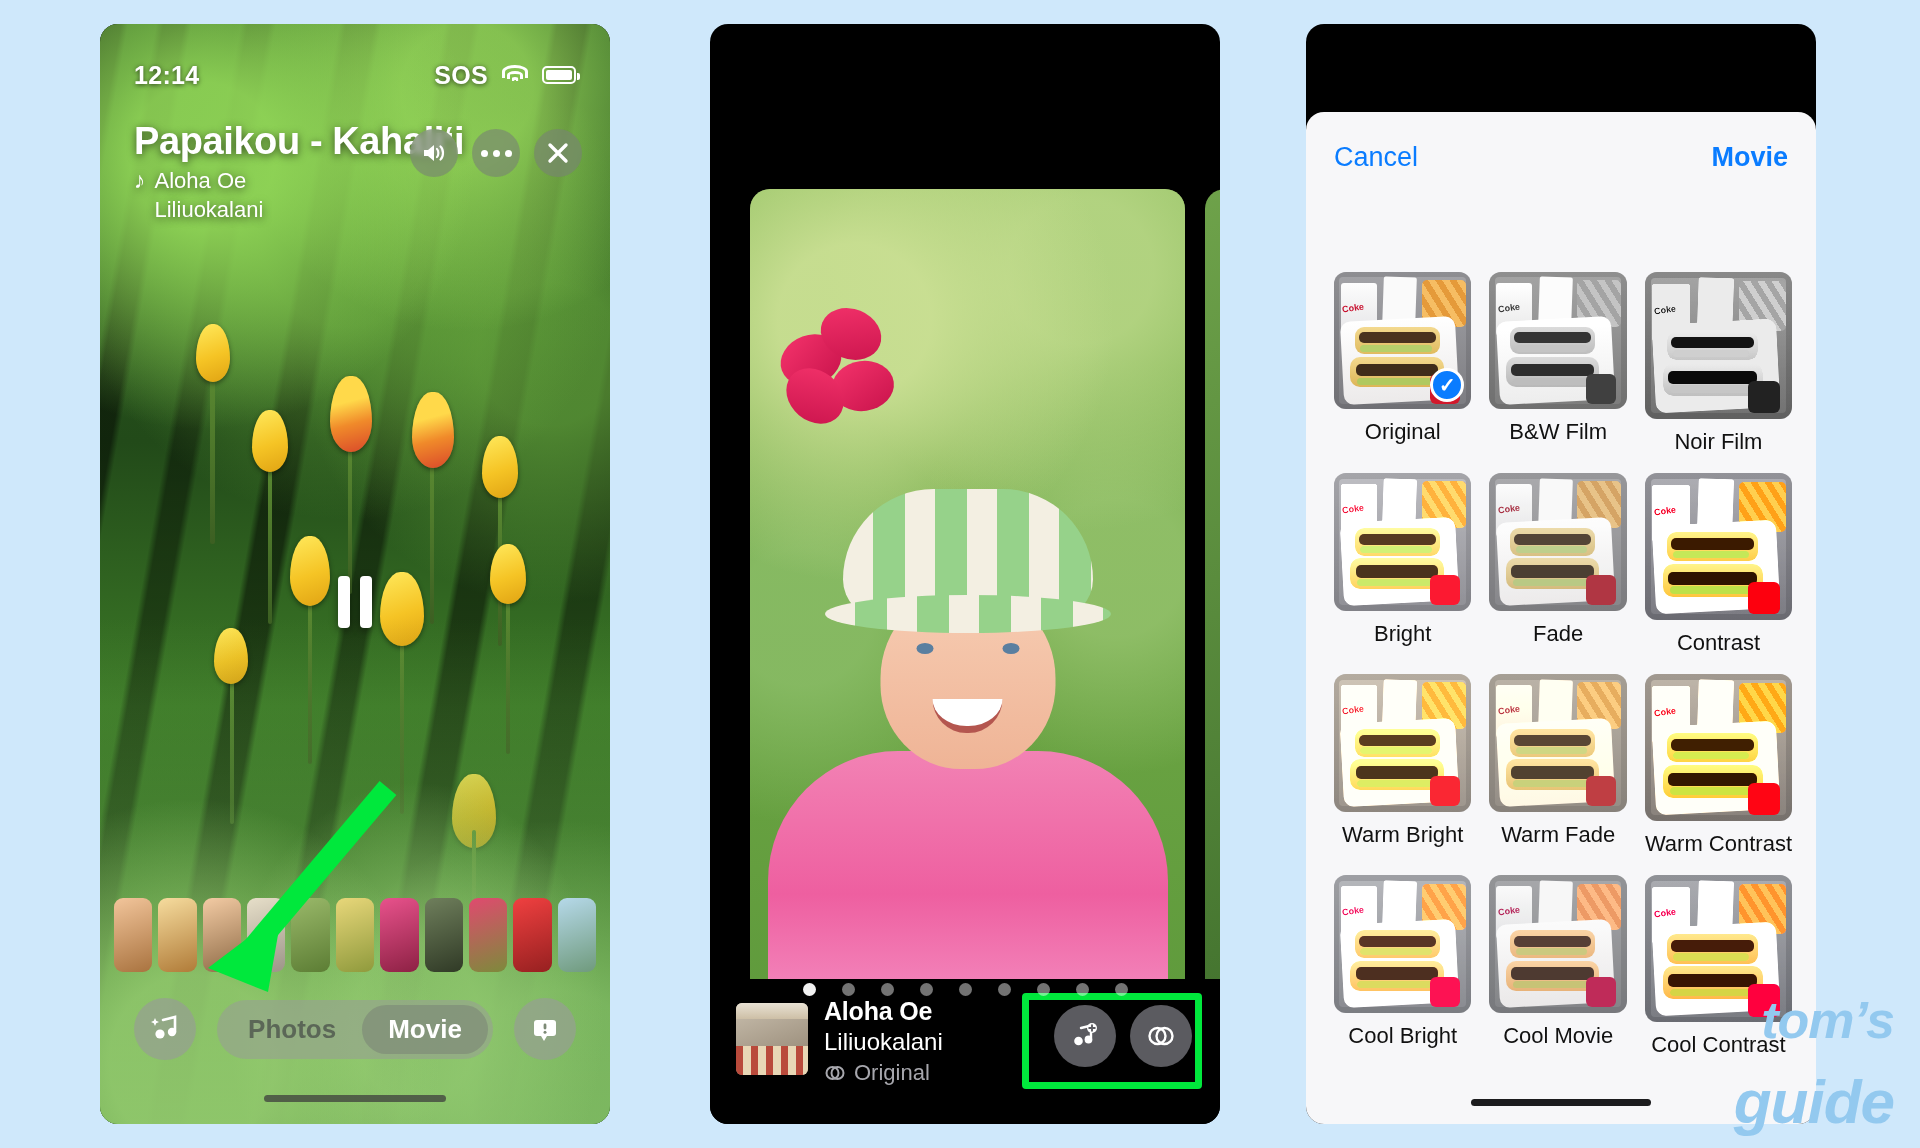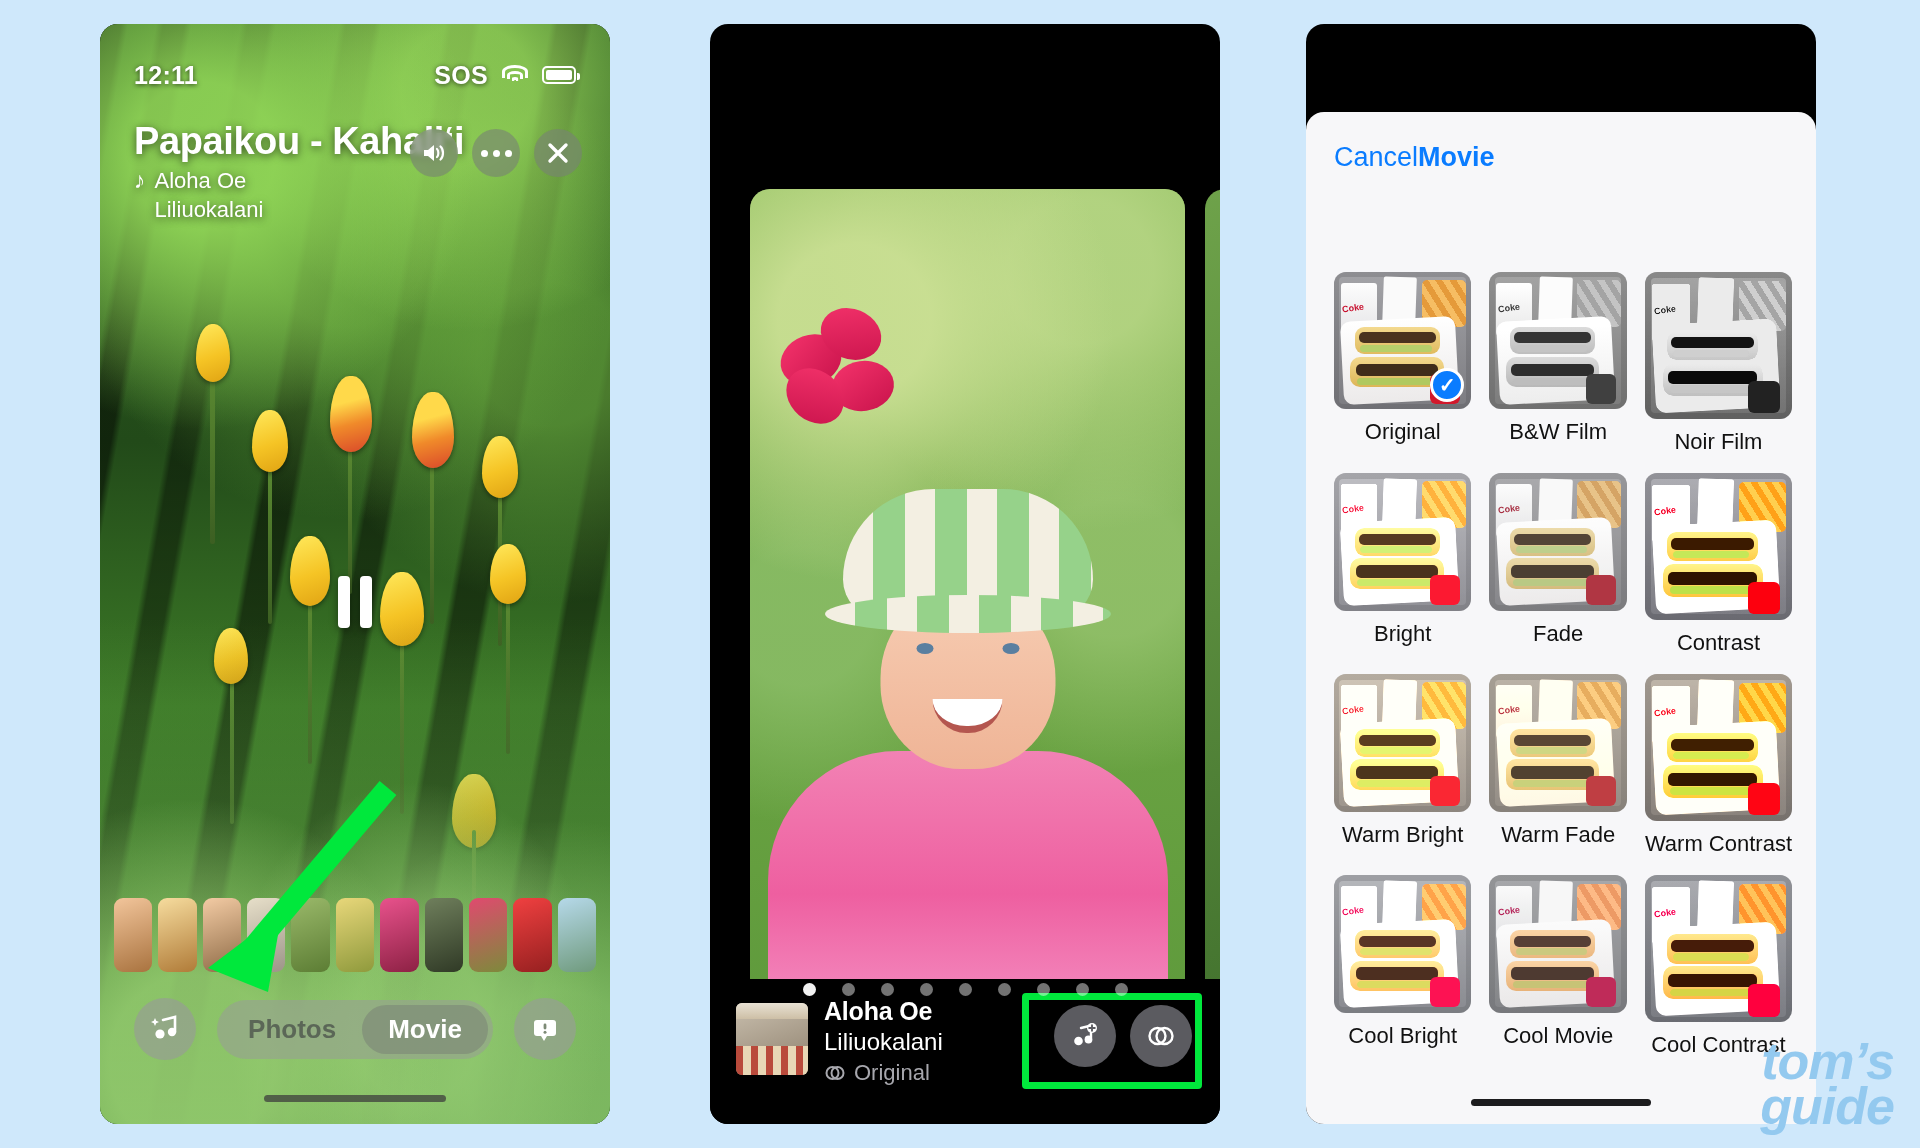--- a/index.html
+++ b/index.html
@@ -166,21 +166,21 @@
     border:7px solid #00e83c; border-radius:4px; }
   .p2-actions{ position:absolute; right:28px; top:26px; display:flex; gap:14px; }
   .p2-actions .rb{ width:62px; height:62px; border-radius:50%; background:#5b5b60;
     display:flex; align-items:center; justify-content:center; color:#fff; }
 
   
   #phone3{ left:1306px; top:24px; width:510px; height:1100px; background:#000; }
   .p3-sheet{ position:absolute; left:0; right:0; top:88px; bottom:0; background:#f7f7f9;
     border-radius:18px 18px 0 0; }
   .p3-bar{ position:absolute; top:24px; left:0; right:0; height:42px; padding:0 28px;
-    display:flex; align-items:center; justify-content:flex-start;
+    display:flex; align-items:center; justify-content:space-between;
     font-size:27px; color:#0a7cff; }
   .p3-bar .done{ font-weight:700; }
   .p3-h1{ position:absolute; top:80px; left:28px; font-size:45px; font-weight:800;
     color:#000; letter-spacing:-.9px; }
   .p3-grid{ position:absolute; top:160px; left:28px; right:24px;
     display:grid; grid-template-columns:repeat(3,1fr); gap:18px 18px; }
   .look{ display:flex; flex-direction:column; align-items:center; }
   .look .thumb{ width:100%; aspect-ratio:1/1; border-radius:12px; position:relative;
     overflow:hidden; background:#cfcfd2; }
   .look .cap{ margin-top:10px; font-size:22px; color:#111; font-weight:500; white-space:nowrap; }
@@ -229,21 +229,21 @@
     display:flex; align-items:center; justify-content:center; color:#fff;
     font-size:20px; font-weight:800; }
   .p3-homebar{ position:absolute; left:50%; transform:translateX(-50%); bottom:18px;
     width:180px; height:7px; border-radius:4px; background:#1c1c1e; }
 
   
   .wm{ position:absolute; right:26px; bottom:18px; text-align:right;
     color:#93c9ef; font-weight:800; font-style:italic; line-height:.88;
     letter-spacing:-1px; }
   .wm .l1{ font-size:52px; }
-  .wm .l2{ font-size:52px; }
+  .wm .l2{ font-size:62px;margin-top:32px; }
 </style>
 </head>
 <body>
 
 <div class="stage">
 
   <div class="phone" id="phone1">
     <div class="p1-photo">
       <div class="stalk" style="left:110px;top:330px;width:5px;height:190px"></div>
       <div class="cone" style="left:96px;top:300px;width:34px;height:58px"></div>
@@ -261,21 +261,21 @@
       <div class="cone" style="left:280px;top:548px;width:44px;height:74px"></div>
       <div class="stalk" style="left:406px;top:560px;height:170px"></div>
       <div class="cone" style="left:390px;top:520px;width:36px;height:60px"></div>
       <div class="stalk" style="left:130px;top:640px;height:160px"></div>
       <div class="cone" style="left:114px;top:604px;width:34px;height:56px"></div>
       <div class="cone" style="left:352px;top:750px;width:44px;height:74px"></div>
       <div class="stalk" style="left:372px;top:806px;height:110px"></div>
     </div>
 
     <div class="p1-statusbar">
-      <span>12:11</span>
+      <span>12:14</span>
       <span class="sb-right">
         <span class="sos">SOS</span>
         <span class="wifi-ico">
             <i></i>
             <i></i>
             <i></i>
           </span>
         <span class="batt"></span>
       </span>
     </div>

